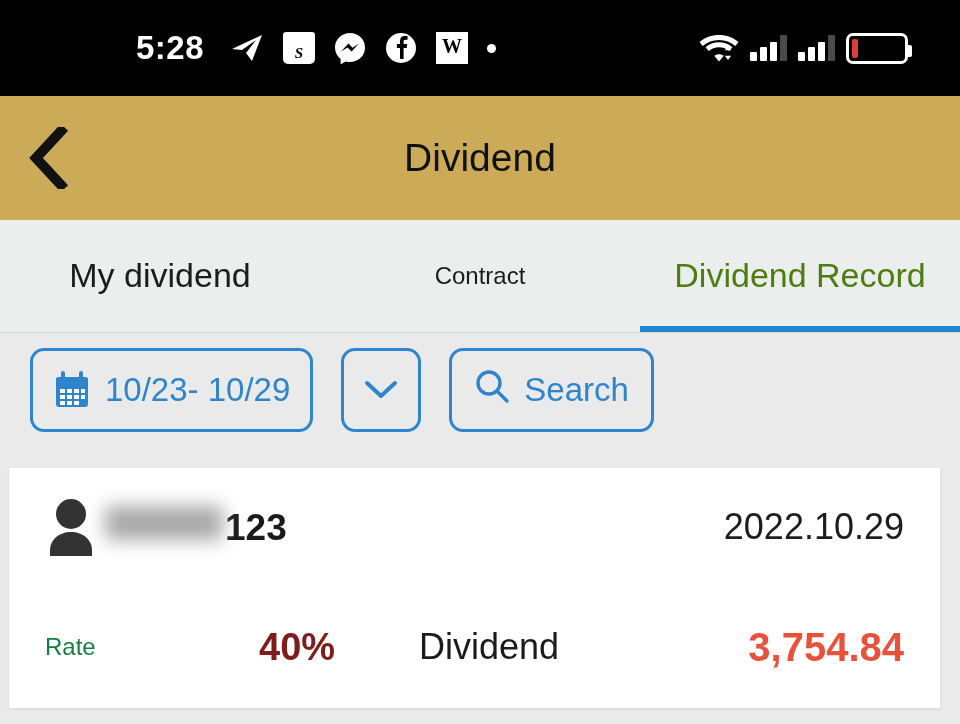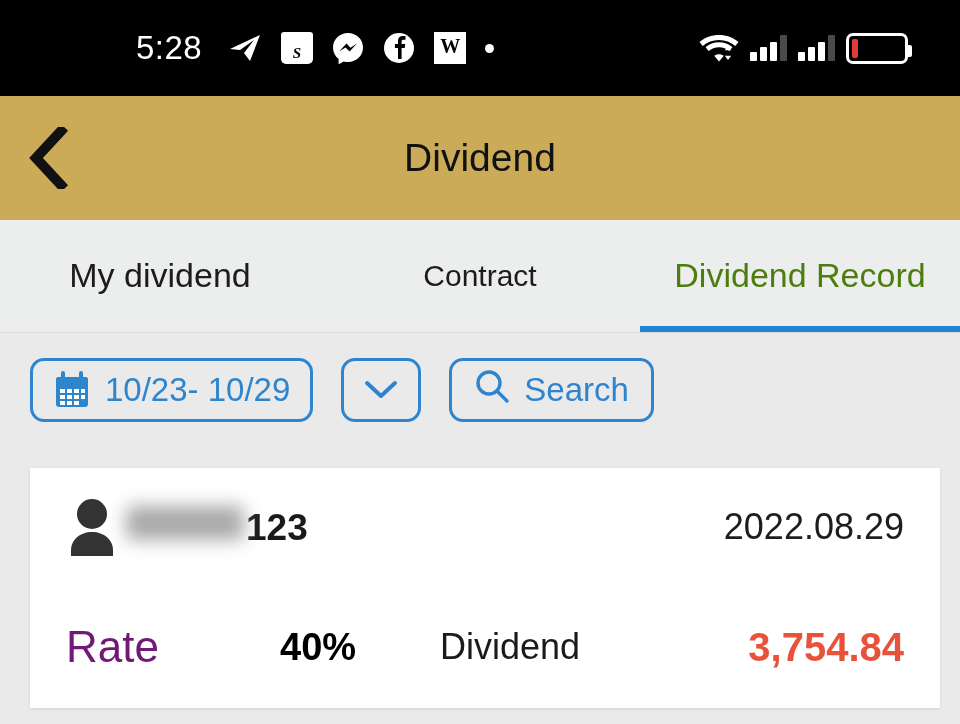--- a/index.html
+++ b/index.html
@@ -10,21 +10,21 @@
     overflow:hidden;
   }
   #app { position:relative; width:960px; height:724px; background:#eaeaea; }
 
   
   .statusbar {
     height:96px; background:#000; color:#fff;
     display:flex; align-items:center;
     padding:0 52px 0 136px;
   }
-  .clock { font-size:33px; font-weight:400; letter-spacing:0.5px; color:#fff; }
+  .clock { font-size:33px; font-weight:700; letter-spacing:0.5px; color:#fff; }
   .status-icons-left { display:flex; align-items:center; gap:19px; margin-left:26px; }
   .status-icons-right { margin-left:auto; display:flex; align-items:center; gap:11px; }
   .sicon { display:flex; align-items:center; justify-content:center; }
 
   .app-badge {
     width:32px; height:32px; background:#fff; color:#000;
     display:flex; align-items:center; justify-content:center;
     font-size:21px; font-weight:700;
   }
   .app-badge.bag { border-radius:3px 3px 5px 5px; font-size:19px; font-style:italic; }
@@ -63,45 +63,45 @@
   
   .tabs {
     height:113px; background:#eceded; display:flex; align-items:stretch;
     border-bottom:1px solid #dcdcdc; position:relative;
   }
   .tab {
     flex:1; display:flex; align-items:center; justify-content:center;
     text-align:center; font-size:34px; color:#1c1c1c; line-height:1.15;
     cursor:pointer; padding:0 6px; position:relative;
   }
-  .tab.two-line { font-size:30px; }
+  .tab.two-line { font-size:24px; }
   .tab.active { color:#4d7c0f; }
   .tab.active:after {
     content:""; position:absolute; left:0; right:-20px; bottom:0;
     height:6px; background:#2184d0;
   }
 
   
   .filters {
     height:113px; display:flex; align-items:center; gap:28px;
     padding:0 0 0 30px; background:#eaeaea;
   }
   .pill {
     border:3px solid #2e85ce; border-radius:14px;
     display:flex; align-items:center; gap:14px;
-    height:64px; padding:0 20px; background:transparent;
+    height:84px; padding:0 20px; background:transparent;
     color:#2e85ce; font-size:33px; white-space:nowrap; cursor:pointer;
   }
   .pill.search { padding:0 22px; }
 
   .cal-icon { width:38px; height:38px; position:relative; flex:none; }
 
   
   .card {
-    position:absolute; left:30px; right:20px; top:468px;
+    position:absolute; left:9px; right:20px; top:468px;
     background:#fff; box-shadow:0 1px 3px rgba(0,0,0,0.10);
     padding:0 36px;
   }
   .card-row1 {
     display:flex; align-items:center; height:118px;
   }
   .avatar { width:52px; height:58px; flex:none; margin-right:8px; }
   .uname {
     font-size:37px; font-weight:700; color:#1a1a1a;
     display:flex; align-items:baseline;
@@ -109,23 +109,23 @@
   .uname .redacted {
     display:inline-block; width:118px; height:34px;
     background:#9a9a9a; border-radius:5px;
     filter:blur(9px); opacity:.85; margin-right:2px;
   }
   .rec-date { margin-left:auto; font-size:36px; color:#1d1d1d; }
 
   .card-row2 {
     display:flex; align-items:center; height:122px; gap:0;
   }
-  .lbl { font-size:44px; color:#701a75; line-height:1.1; }
+  .lbl { font-size:24px; color:#15803d; line-height:1.1; }
   .rate-label { width:214px; }
-  .rate-val { font-size:38px; font-weight:700; color:#000000; width:160px; }
+  .rate-val { font-size:38px; font-weight:700; color:#7f1d1d; width:160px; }
   .amt-label { font-size:36px; color:#1b1b1b; line-height:1.12; width:220px; }
   .amt-val { margin-left:auto; font-size:40px; font-weight:700; color:#e8513a; }
 </style>
 </head>
 <body>
 
 <div id="app">
 
   <div class="statusbar">
     <span class="clock">5:28</span>
@@ -260,21 +260,21 @@
       <span class="avatar">
         <svg width="52" height="58" viewBox="0 0 52 58">
           <circle cx="26" cy="16" r="15" fill="#333333"></circle>
           <path d="M26 34c-12 0-21 8-21 18v6h42v-6c0-10-9-18-21-18z" fill="#333333"></path>
         </svg>
       </span>
       <span class="uname">
         <span class="redacted"></span>
           <span>123</span>
       </span>
-      <span class="rec-date">2022.08.29</span>
+      <span class="rec-date">2022.10.29</span>
     </div>
 
     <div class="card-row2">
       <span class="lbl rate-label">Rate</span>
       <span class="rate-val">40%</span>
       <span class="amt-label">
         <span>Dividend</span><br>
       </span>
       <span class="amt-val">3,754.84</span>
     </div>

